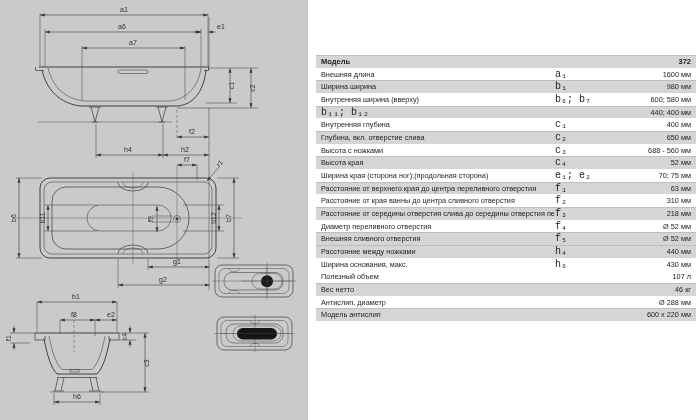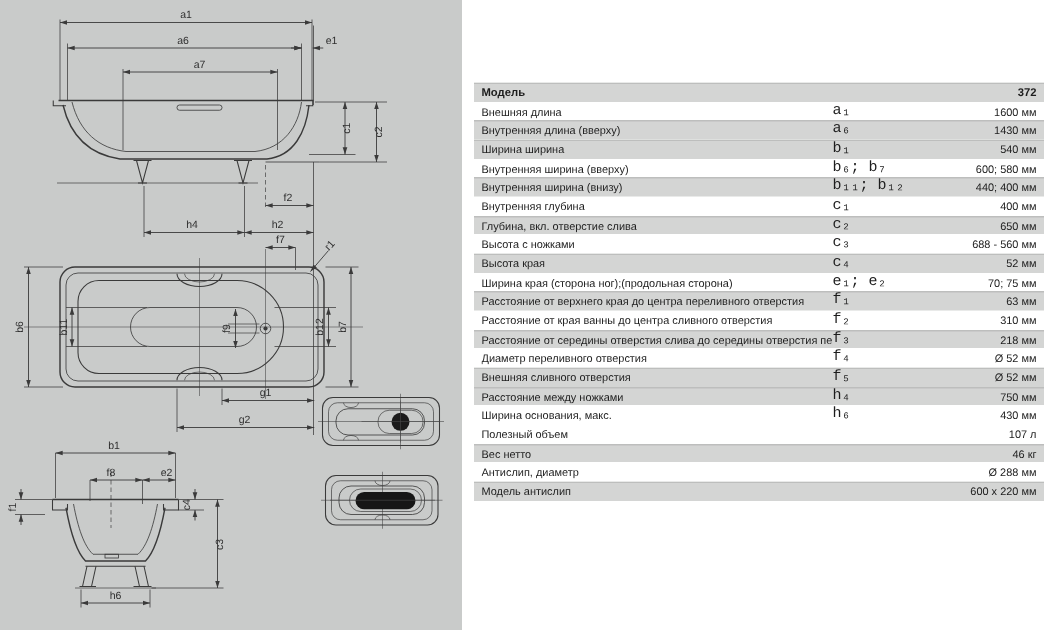--- a/index.html
+++ b/index.html
@@ -193,36 +193,30 @@
     <span class="sym"></span>
     <span class="val">372</span>
   </div>
   <div>
       <div class="trow">
         <span class="lbl">Внешняя длина</span>
         <span class="sym">a₁</span>
         <span class="val">1600 мм</span>
       </div>
       <div class="trow alt">
-        <span class="lbl">Внутренняя длина (вверху)</span>
-        <span class="sym">a₆</span>
-        <span class="val">1430 мм</span>
-      </div>
-      <div class="trow alt">
         <span class="lbl">Ширина ширина</span>
         <span class="sym">b₁</span>
-        <span class="val">540 мм</span>
+        <span class="val">980 мм</span>
       </div>
       <div class="trow">
         <span class="lbl">Внутренняя ширина (вверху)</span>
         <span class="sym">b₆; b₇</span>
         <span class="val">600; 580 мм</span>
       </div>
       <div class="trow alt">
-        <span class="lbl">Внутренняя ширина (внизу)</span>
         <span class="sym">b₁₁; b₁₂</span>
         <span class="val">440; 400 мм</span>
       </div>
       <div class="trow">
         <span class="lbl">Внутренняя глубина</span>
         <span class="sym">c₁</span>
         <span class="val">400 мм</span>
       </div>
       <div class="trow alt">
         <span class="lbl">Глубина, вкл. отверстие слива</span>
@@ -265,21 +259,21 @@
         <span class="val">Ø 52 мм</span>
       </div>
       <div class="trow alt">
         <span class="lbl">Внешняя сливного отверстия</span>
         <span class="sym">f₅</span>
         <span class="val">Ø 52 мм</span>
       </div>
       <div class="trow alt">
         <span class="lbl">Расстояние между ножками</span>
         <span class="sym">h₄</span>
-        <span class="val">750 мм</span>
+        <span class="val">440 мм</span>
       </div>
       <div class="trow">
         <span class="lbl">Ширина основания, макс.</span>
         <span class="sym">h₆</span>
         <span class="val">430 мм</span>
       </div>
       <div class="trow">
         <span class="lbl">Полезный объем</span>
         <span class="sym"></span>
         <span class="val">107 л</span>

